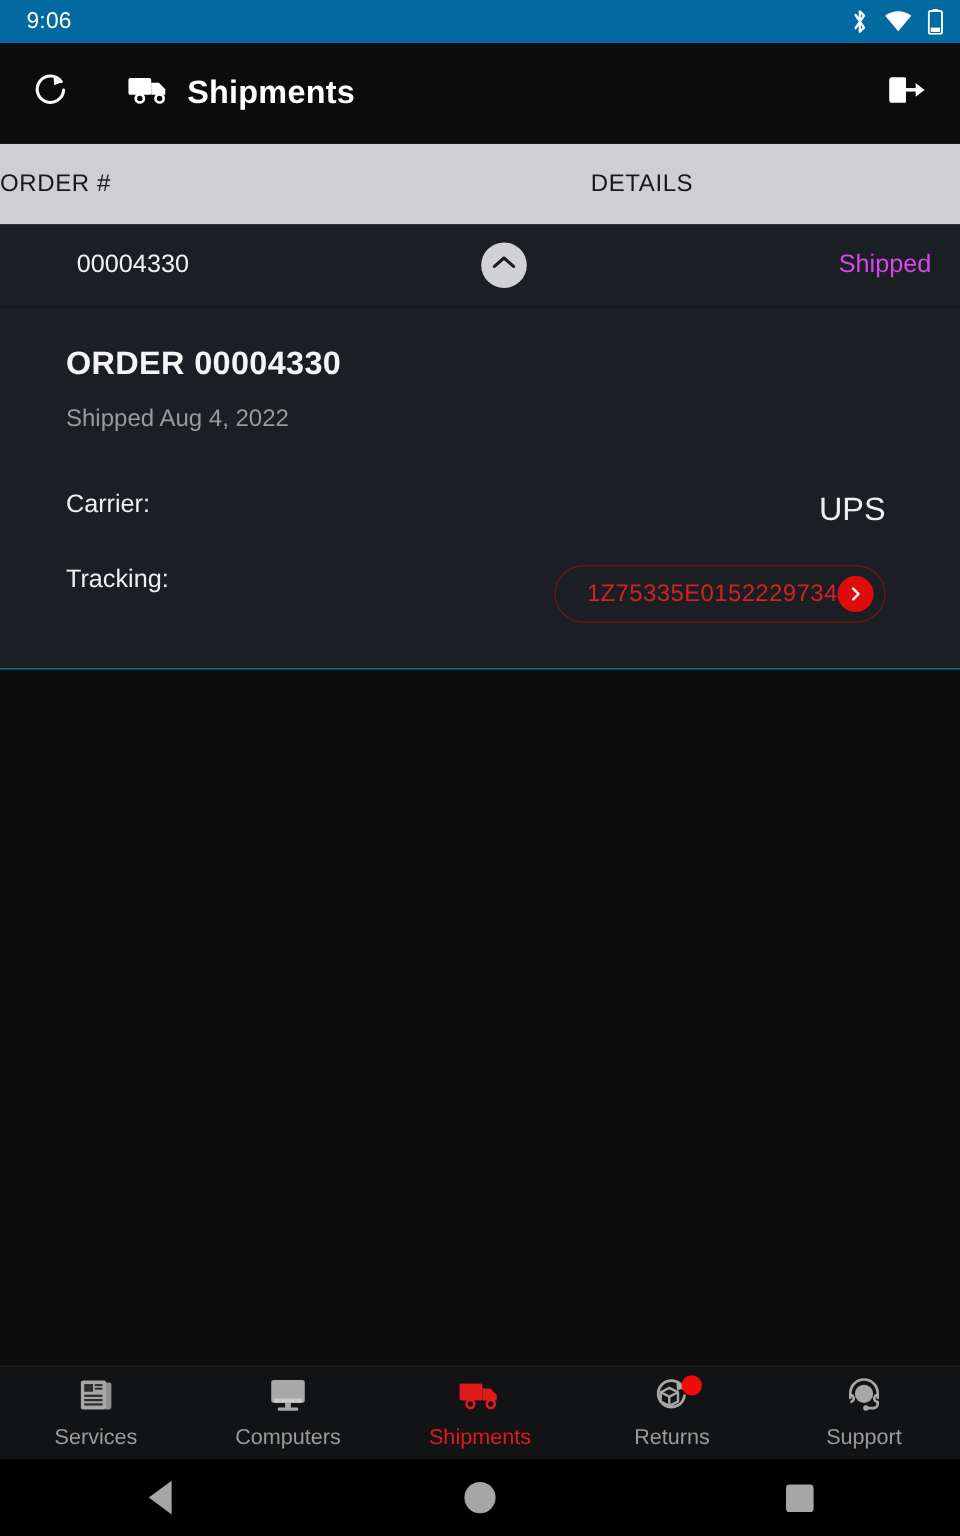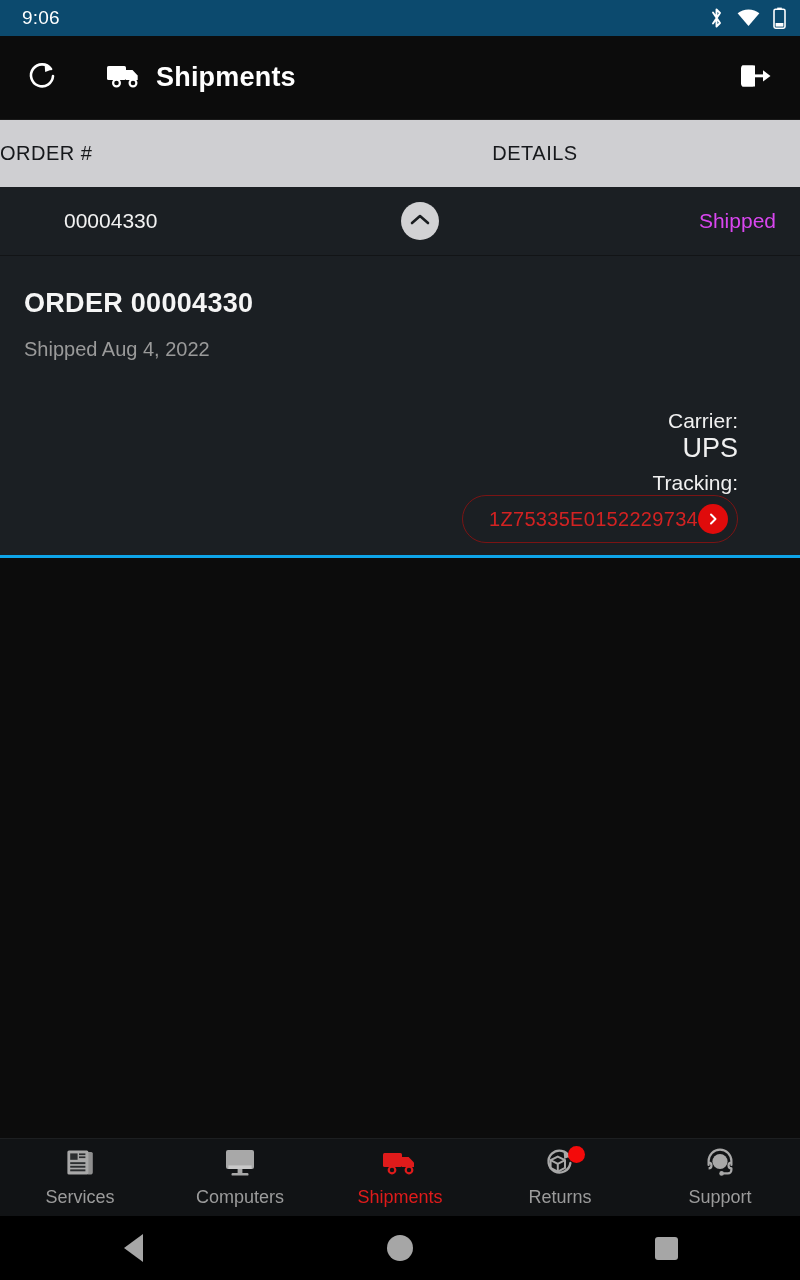--- a/index.html
+++ b/index.html
@@ -11,21 +11,21 @@
   }
   #screen {
     position:relative;
     width:800px; height:1280px;
     background:#0e0e0e;
     display:flex; flex-direction:column;
   }
 
   
   .statusbar {
-    height:36px; background:#0c4a6e; color:#fff;
+    height:36px; background:#0369a1; color:#fff;
     display:flex; align-items:center; justify-content:space-between;
     padding:0 14px 0 22px; flex:0 0 36px;
   }
   .status-time { font-size:19px; font-weight:400; letter-spacing:.2px; }
   .status-icons { display:flex; align-items:center; gap:13px; }
   .status-icons svg { display:block; }
 
   
   .appbar {
     flex:0 0 84px; height:84px; background:#0c0c0c;
@@ -58,26 +58,26 @@
   .od-order { width:270px; padding-left:24px; font-size:21px; color:#f2f2f2;margin-left:40px; }
   .od-details { flex:1; display:flex; justify-content:center; align-items:center; }
   .od-status { width:270px; text-align:right; padding-right:24px; font-size:21px; color:#d946ef; }
   .chev-circle {
     width:38px; height:38px; border-radius:50%; background:#d2d2d4;
     display:flex; align-items:center; justify-content:center; cursor:pointer;
   }
 
   
   .detail-card {
-    flex:0 0 302px; background:#1b1f23; padding:32px 62px 0 24px;
-    border-bottom:3px solid #0ea5e9;
+    flex:0 0 302px; background:#1b1f23; padding:32px 62px 0 55px;
+    border-bottom:1px solid #0ea5e9;
   }
   .detail-title { font-size:27px; font-weight:700; color:#f5f5f5; letter-spacing:.3px; }
   .detail-sub { font-size:20px; color:#9a9a9a; margin-top:19px; }
-  .kv-row { display:flex; align-items:flex-end; justify-content:space-between;flex-direction:column; }
+  .kv-row { display:flex; align-items:flex-start; justify-content:space-between; }
   .kv-carrier { margin-top:48px; height:34px; }
   .kv-tracking { margin-top:28px; height:48px; }
   .kv-key { font-size:21px; color:#f0f0f0; }
   .kv-val { font-size:27px; color:#f0f0f0; }
   .tracking-pill {
     display:flex; align-items:center; 
     border:1px solid #7a1414; border-radius:26px;
     padding:8px 9px 8px 26px; cursor:pointer;
     background:transparent;
   }

